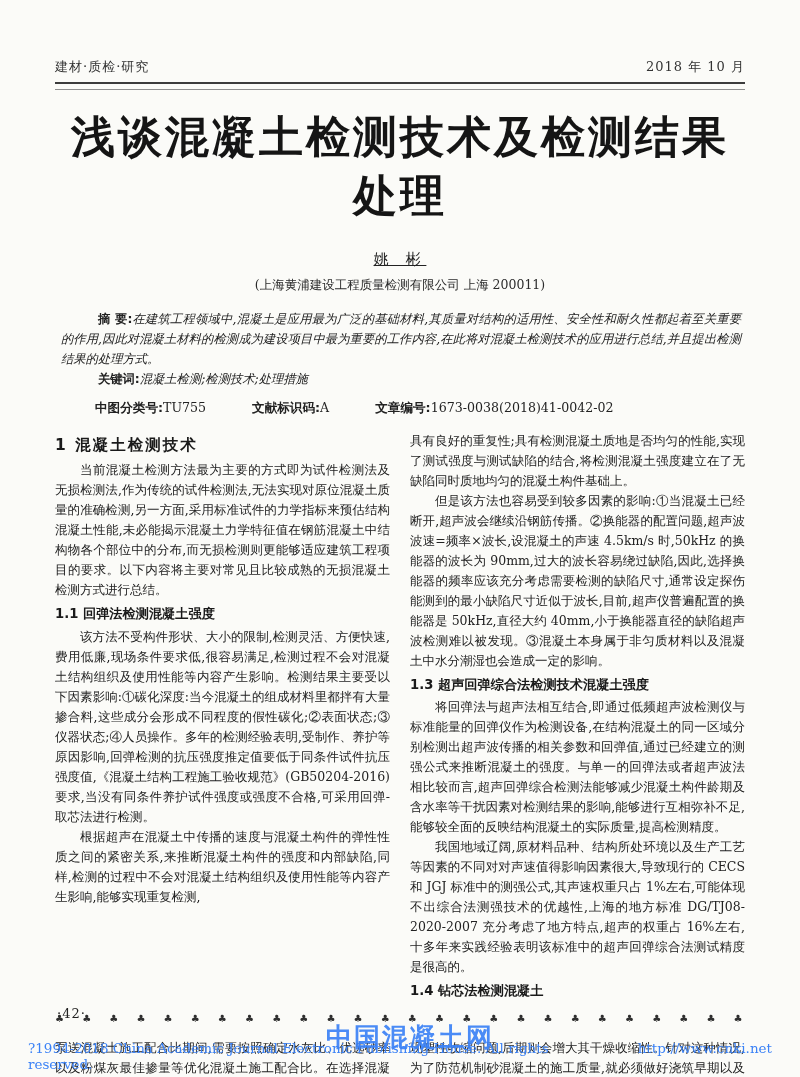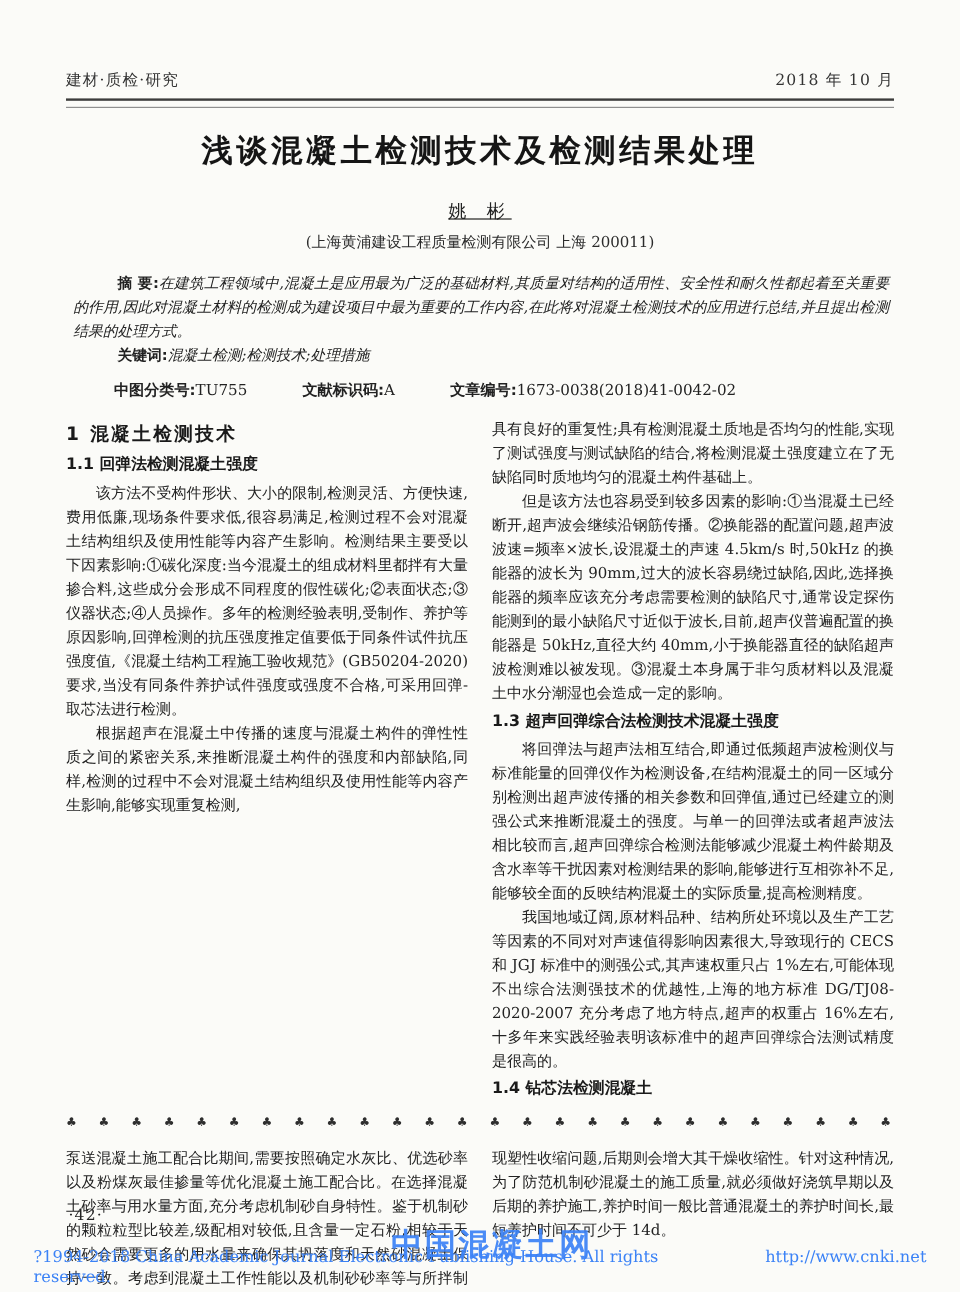--- a/index.html
+++ b/index.html
@@ -17,21 +17,21 @@
     display:flex;justify-content:space-between;align-items:flex-start;
     padding-top:58px;font-size:13px;color:#333;letter-spacing:1px;
   }
   .jrule{
     margin-top:6px;height:5px;
     border-top:2.5px solid #3c3c3c;border-bottom:1.5px solid #8f8f8f;
   }
   
   .title{
     text-align:center;margin-top:18px;
-    font-size:26px;font-weight:bold;letter-spacing:3px;color:#151515;
+    font-size:44px;font-weight:bold;letter-spacing:3px;color:#151515;
   }
   .author{text-align:center;margin-top:24px;font-size:15px;letter-spacing:6px;text-decoration:underline;}
   .affil{text-align:center;margin-top:8px;font-size:12.5px;color:#2b2b2b;}
   
   .abs-block{margin:16px 4px 0 6px;font-size:12.3px;line-height:1.62;text-align:justify;}
   .abs-block p{margin:0;text-indent:3em;font-style:italic;}
   .abs-block b{font-style:normal;font-family:"DejaVu Sans","Liberation Sans",sans-serif;font-weight:bold;}
   .meta-line{margin:10px 4px 0 40px;font-size:12.6px;display:flex;}
   .meta-line .mitem{margin-right:46px;white-space:nowrap;text-align:right;}
   .meta-line b{font-family:"DejaVu Sans","Liberation Sans",sans-serif;}
@@ -86,22 +86,23 @@
 
   <div class="meta-line">
     <span class="mitem"><b>中图分类号:</b><span>TU755</span></span>
     <span class="mitem"><b>文献标识码:</b><span>A</span></span>
     <span class="mitem"><b>文章编号:</b><span>1673-0038(2018)41-0042-02</span></span>
   </div>
 
   <div class="cols">
     <div class="col">
       <h2 class="sec">1  混凝土检测技术</h2>
+      <p>当前混凝土检测方法最为主要的方式即为试件检测法及无损检测法,作为传统的试件检测法,无法实现对原位混凝土质量的准确检测,另一方面,采用标准试件的力学指标来预估结构混凝土性能,未必能揭示混凝土力学特征值在钢筋混凝土中结构物各个部位中的分布,而无损检测则更能够适应建筑工程项目的要求。以下内容将主要对常见且比较成熟的无损混凝土检测方式进行总结。</p>
       <h3 class="sub">1.1  回弹法检测混凝土强度</h3>
-      <p>该方法不受构件形状、大小的限制,检测灵活、方便快速,费用低廉,现场条件要求低,很容易满足,检测过程不会对混凝土结构组织及使用性能等内容产生影响。检测结果主要受以下因素影响:①碳化深度:当今混凝土的组成材料里都拌有大量掺合料,这些成分会形成不同程度的假性碳化;②表面状态;③仪器状态;④人员操作。多年的检测经验表明,受制作、养护等原因影响,回弹检测的抗压强度推定值要低于同条件试件抗压强度值,《混凝土结构工程施工验收规范》(GB50204-2020)要求,当没有同条件养护试件强度或强度不合格,可采用回弹-取芯法进行检测。</p>
+      <p>该方法不受构件形状、大小的限制,检测灵活、方便快速,费用低廉,现场条件要求低,很容易满足,检测过程不会对混凝土结构组织及使用性能等内容产生影响。检测结果主要受以下因素影响:①碳化深度:当今混凝土的组成材料里都拌有大量掺合料,这些成分会形成不同程度的假性碳化;②表面状态;③仪器状态;④人员操作。多年的检测经验表明,受制作、养护等原因影响,回弹检测的抗压强度推定值要低于同条件试件抗压强度值,《混凝土结构工程施工验收规范》(GB50204-2016)要求,当没有同条件养护试件强度或强度不合格,可采用回弹-取芯法进行检测。</p>
       <p>根据超声在混凝土中传播的速度与混凝土构件的弹性性质之间的紧密关系,来推断混凝土构件的强度和内部缺陷,同样,检测的过程中不会对混凝土结构组织及使用性能等内容产生影响,能够实现重复检测,</p>
     </div>
     <div class="vdiv"></div>
     <div class="col">
       <p class="cont">具有良好的重复性;具有检测混凝土质地是否均匀的性能,实现了测试强度与测试缺陷的结合,将检测混凝土强度建立在了无缺陷同时质地均匀的混凝土构件基础上。</p>
       <p>但是该方法也容易受到较多因素的影响:①当混凝土已经断开,超声波会继续沿钢筋传播。②换能器的配置问题,超声波波速=频率×波长,设混凝土的声速 4.5km/s 时,50kHz 的换能器的波长为 90mm,过大的波长容易绕过缺陷,因此,选择换能器的频率应该充分考虑需要检测的缺陷尺寸,通常设定探伤能测到的最小缺陷尺寸近似于波长,目前,超声仪普遍配置的换能器是 50kHz,直径大约 40mm,小于换能器直径的缺陷超声波检测难以被发现。③混凝土本身属于非匀质材料以及混凝土中水分潮湿也会造成一定的影响。</p>
       <h3 class="sub">1.3  超声回弹综合法检测技术混凝土强度</h3>
       <p>将回弹法与超声法相互结合,即通过低频超声波检测仪与标准能量的回弹仪作为检测设备,在结构混凝土的同一区域分别检测出超声波传播的相关参数和回弹值,通过已经建立的测强公式来推断混凝土的强度。与单一的回弹法或者超声波法相比较而言,超声回弹综合检测法能够减少混凝土构件龄期及含水率等干扰因素对检测结果的影响,能够进行互相弥补不足,能够较全面的反映结构混凝土的实际质量,提高检测精度。</p>
       <p>我国地域辽阔,原材料品种、结构所处环境以及生产工艺等因素的不同对对声速值得影响因素很大,导致现行的 CECS 和 JGJ 标准中的测强公式,其声速权重只占 1%左右,可能体现不出综合法测强技术的优越性,上海的地方标准 DG/TJ08-2020-2007 充分考虑了地方特点,超声的权重占 16%左右,十多年来实践经验表明该标准中的超声回弹综合法测试精度是很高的。</p>
       <h3 class="sub">1.4  钻芯法检测混凝土</h3>

